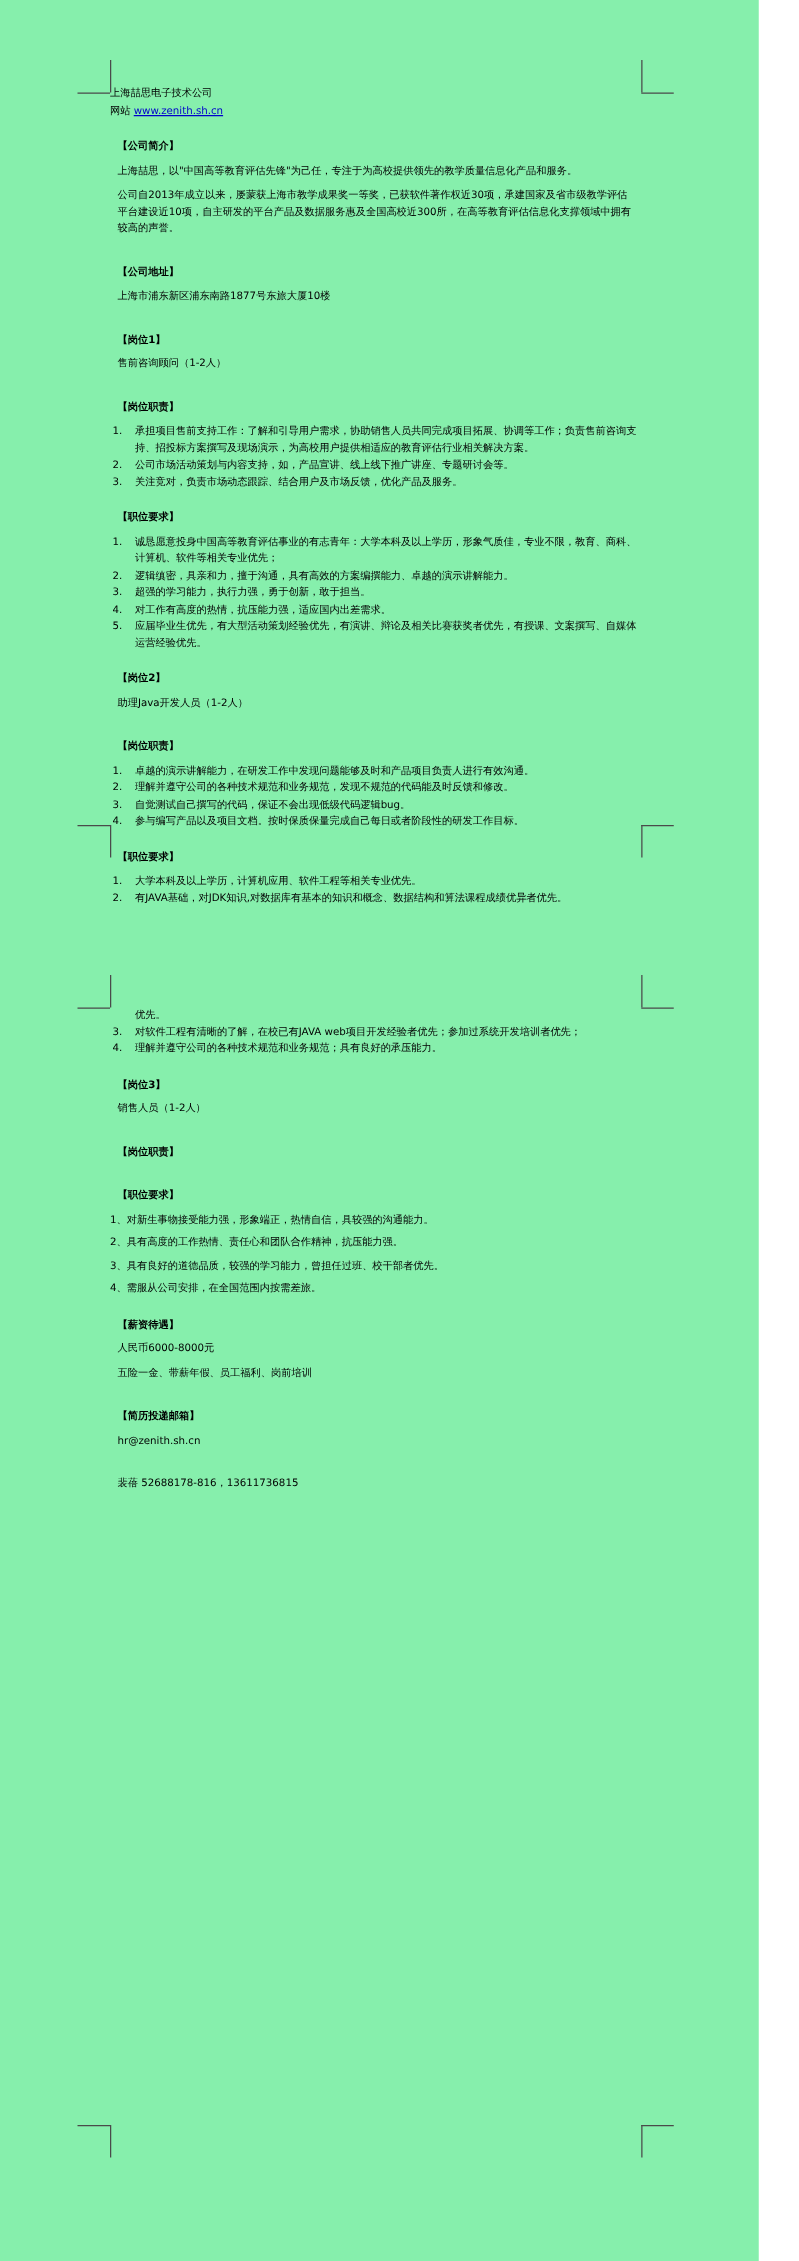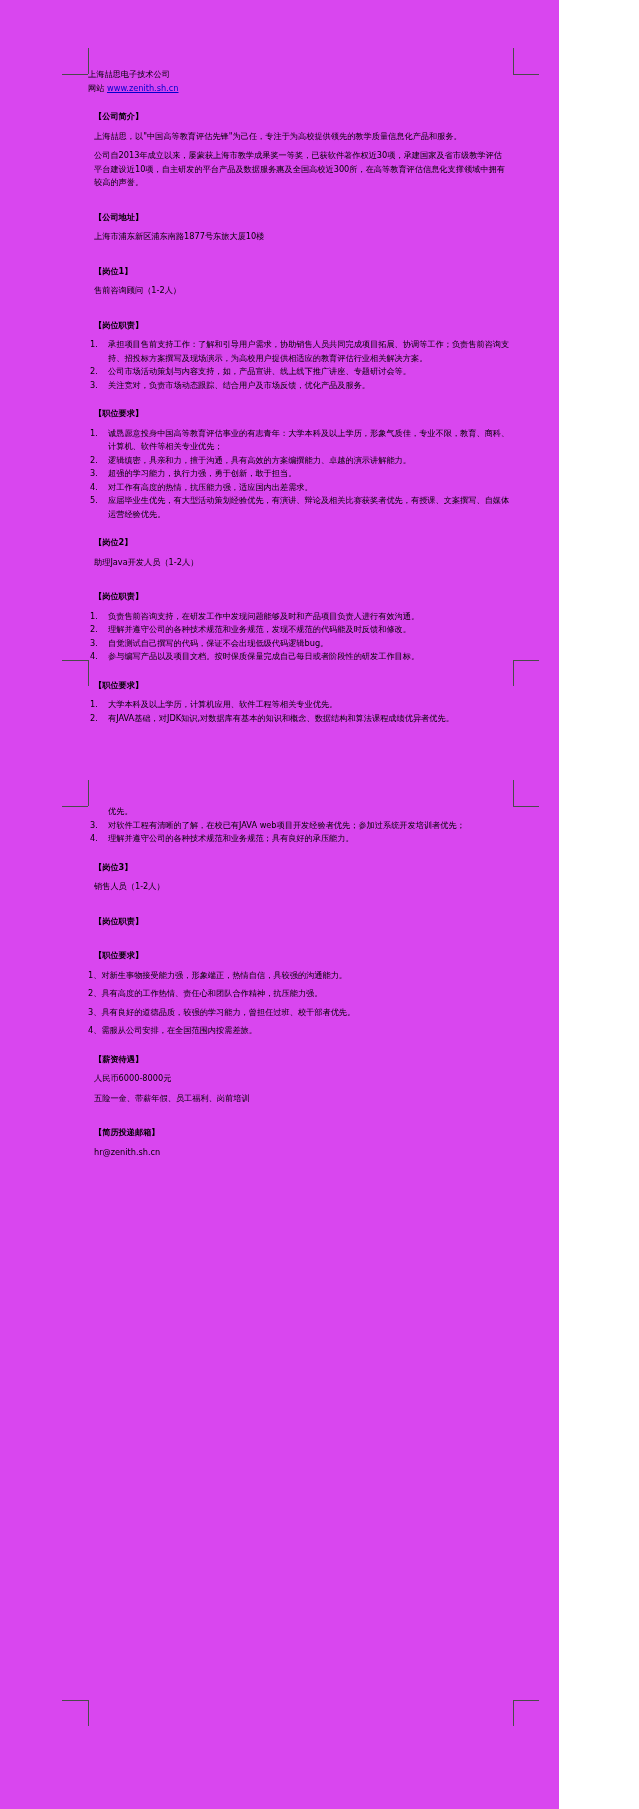--- a/index.html
+++ b/index.html
@@ -7,23 +7,23 @@
     padding: 0;
     background: #ffffff;
   }
   body {
     width: 639px;
     font-family: "DejaVu Sans", "Liberation Sans", sans-serif;
     color: #000000;
   }
   .page {
     position: relative;
-    width: 559px;
+    width: 607px;
     min-height: 1809px;
-    background: #d946ef;
+    background: #86efac;
     overflow: hidden;
   }
   
   .crop {
     position: absolute;
     pointer-events: none;
   }
   .crop .h {
     position: absolute;
     background: #4a4a4a;
@@ -196,21 +196,21 @@
 
     <div class="gap"></div>
 
     <p class="heading">【岗位2】</p>
     <p>助理Java开发人员（1-2人）</p>
 
     <div class="gap"></div>
 
     <p class="heading">【岗位职责】</p>
     <ol class="numlist">
-      <li><span class="num">1.</span><span>负责售前咨询支持，在研发工作中发现问题能够及时和产品项目负责人进行有效沟通。</span></li>
+      <li><span class="num">1.</span><span>卓越的演示讲解能力，在研发工作中发现问题能够及时和产品项目负责人进行有效沟通。</span></li>
       <li><span class="num">2.</span><span>理解并遵守公司的各种技术规范和业务规范，发现不规范的代码能及时反馈和修改。</span></li>
       <li><span class="num">3.</span><span>自觉测试自己撰写的代码，保证不会出现低级代码逻辑bug。</span></li>
       <li><span class="num">4.</span><span>参与编写产品以及项目文档。按时保质保量完成自己每日或者阶段性的研发工作目标。</span></li>
     </ol>
 
     <div class="gap"></div>
 
     <p class="heading">【职位要求】</p>
     <ol class="numlist">
       <li><span class="num">1.</span><span>大学本科及以上学历，计算机应用、软件工程等相关专业优先。</span></li>
@@ -255,16 +255,17 @@
     <p>人民币6000-8000元</p>
     <p>五险一金、带薪年假、员工福利、岗前培训</p>
 
     <div class="gap"></div>
 
     <p class="heading">【简历投递邮箱】</p>
     <p>hr@zenith.sh.cn</p>
 
     <div class="gap"></div>
 
+    <p>裴蓓  52688178-816，13611736815</p>
 
   </div>
 
 </div>
 
 </body></html>

